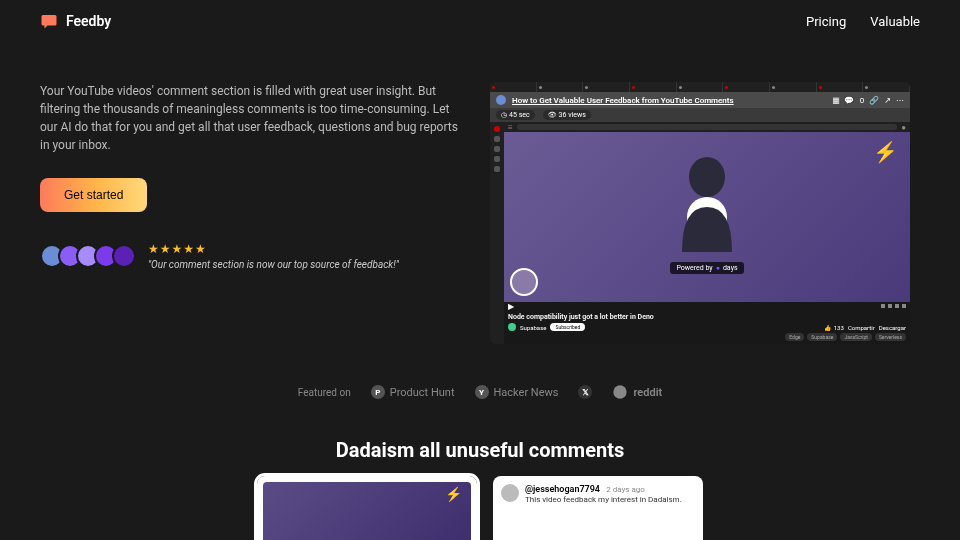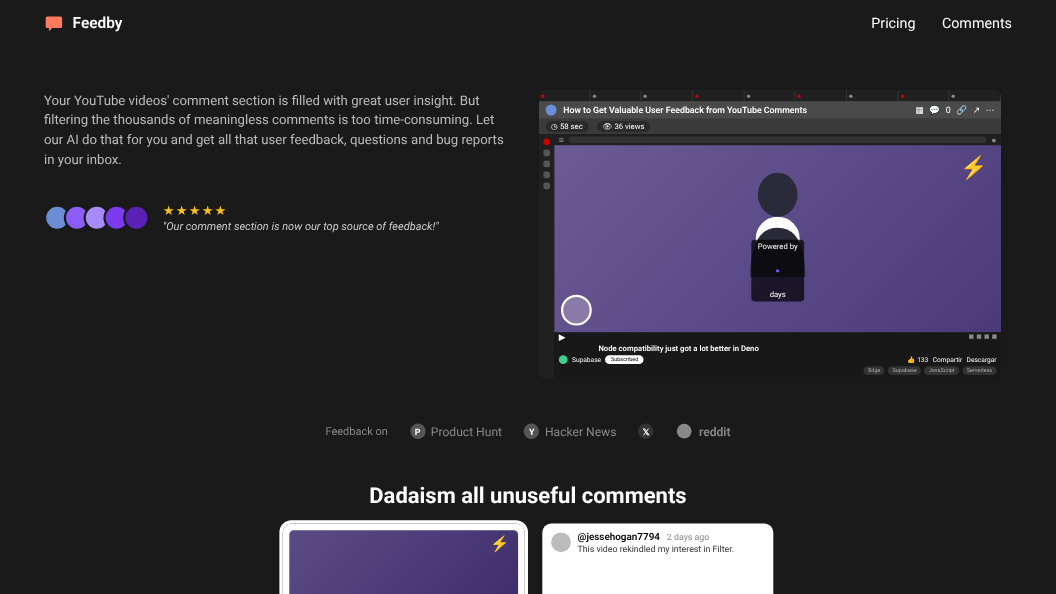--- a/index.html
+++ b/index.html
@@ -66,21 +66,21 @@
 .loom-bar {
   background: #4a4a4a;
   display: flex;
   align-items: center;
   padding: 3px 6px;
   gap: 6px;
   color: #fff;
   font-size: 8px;
 }
 .loom-avatar { width: 10px; height: 10px; border-radius: 50%; background: #6b8dd6; }
-.loom-title { font-weight: 600; flex: 1; }
+.loom-title { font-weight: 600; flex: 1; text-decoration: underline; }
 .loom-icons { display: flex; gap: 5px; align-items:center; }
 .loom-stats { display: flex; gap: 8px; padding: 2px 6px; background: #3a3a3a; font-size: 7px; }
 .stat-pill { background: #2a2a2a; border-radius: 8px; padding: 1px 5px; display:flex; align-items:center; gap:2px; }
 .yt-area { display: flex; background: #181818; }
 .yt-sidebar { width: 14px; background: #202020; display:flex; flex-direction:column; align-items:center; padding-top:4px; gap:4px; }
 .yt-side-icon { width:6px; height:6px; border-radius:2px; background:#555; }
 .yt-side-icon.rec { background:#cc0000; border-radius:50%; }
 .yt-main { flex: 1; }
 .yt-topbar { height: 10px; background: #202020; display:flex; align-items:center; padding:0 4px; gap:4px; }
 .yt-search { flex:1; height:6px; background:#333; border-radius:3px; }
@@ -90,28 +90,28 @@
   background: linear-gradient(135deg, #6b5b95 0%, #4a3a7a 100%);
   display: flex;
   align-items: center;
   justify-content: center;
 }
 .play-btn {
   width: 40px; height: 40px; background: #fff; border-radius: 50%;
   display: flex; align-items: center; justify-content: center;
 }
 .play-triangle { width:0; height:0; border-left:12px solid #000; border-top:8px solid transparent; border-bottom:8px solid transparent; margin-left:3px; }
-.powered { position: absolute; bottom: 28px; background: rgba(0,0,0,0.7); padding: 2px 6px; border-radius: 3px; font-size: 7px; display:flex; align-items:center; gap:14px;flex-direction:column; }
+.powered { position: absolute; bottom: 28px; background: rgba(0,0,0,0.7); padding: 2px 6px; border-radius: 3px; font-size: 7px; display:flex; align-items:center; gap:3px; }
 .pip { position:absolute; bottom:6px; left:6px; width:28px; height:28px; border-radius:50%; background:#8a7aa8; border:2px solid #fff; }
 .neon { position:absolute; top:8px; right:12px; color:#4ade80; font-size:20px; font-weight:bold; }
 .person-silhouette { position:absolute; top:20px; left:50%; transform:translateX(-50%); width:80px; height:100px; }
 .yt-controls { height:8px; background:#181818; display:flex; align-items:center; padding:0 4px; gap:3px; }
 .yt-ctrl-dot { width:4px; height:4px; background:#888; }
 .yt-below { background:#181818; padding:3px 4px; }
-.yt-vid-title { font-size:7px; font-weight:600;margin-left:36px; }
+.yt-vid-title { font-size:7px; font-weight:600; }
 .yt-channel-row { display:flex; align-items:center; gap:4px; margin-top:2px; font-size:6px; }
 .sub-btn { background:#fff; color:#000; border-radius:8px; padding:1px 5px; font-size:5px; }
 .yt-tags { display:flex; gap:3px; justify-content:flex-end; }
 .yt-tag { background:#333; border-radius:6px; padding:1px 4px; font-size:5px; color:#aaa; }
 .featured {
   text-align: center;
   padding: 20px 0;
 }
 .featured-row { display: flex; justify-content: center; align-items: center; gap: 20px; font-size: 11px; color: #888; }
 .featured-label { font-size: 10px; }
@@ -151,27 +151,28 @@
 
 <div class="header">
   <div class="logo">
     <svg class="logo-icon" viewBox="0 0 24 24" fill="#ff7a5c">
         <path d="M4 4h16a2 2 0 012 2v10a2 2 0 01-2 2H10l-4 4v-4H4a2 2 0 01-2-2V6a2 2 0 012-2z"></path>
       </svg>
     <span>Feedby</span>
   </div>
   <div class="nav">
     <a>Pricing</a>
-    <a>Comments</a>
+    <a>Valuable</a>
   </div>
 </div>
 
 <div class="hero">
   <div class="hero-left">
     <p class="hero-desc">Your YouTube videos' comment section is filled with great user insight. But filtering the thousands of meaningless comments is too time-consuming. Let our AI do that for you and get all that user feedback, questions and bug reports in your inbox.</p>
+    <button class="cta">Get started</button>
     <div class="social-proof">
       <div class="avatars">
         <div class="avatar" style="background:#6b8dd6"></div>
         <div class="avatar" style="background:#8b5cf6"></div>
         <div class="avatar" style="background:#a78bfa"></div>
         <div class="avatar" style="background:#7c3aed"></div>
         <div class="avatar" style="background:#5b21b6"></div>
       </div>
       <div class="proof-right">
         <div class="stars">
@@ -225,21 +226,21 @@
           <span>💬</span>
           <span>0</span>
           <span>🔗</span>
           <span>↗</span>
           <span>⋯</span>
         </div>
       </div>
       <div class="loom-stats">
         <div class="stat-pill">
           <span>◷</span>
-          <span>58 sec</span>
+          <span>45 sec</span>
         </div>
         <div class="stat-pill">
           <span>👁</span>
           <span>36 views</span>
         </div>
       </div>
       <div class="yt-area">
         <div class="yt-sidebar">
           <div class="yt-side-icon rec"></div>
           <div class="yt-side-icon"></div>
@@ -298,21 +299,21 @@
             </div>
           </div>
         </div>
       </div>
     </div>
   </div>
 </div>
 
 <div class="featured">
   <div class="featured-row">
-    <span class="featured-label">Feedback on</span>
+    <span class="featured-label">Featured on</span>
     <div class="featured-item">
       <div class="featured-icon" style="background:#555;color:#fff">P</div>
       <span>Product Hunt</span>
     </div>
     <div class="featured-item">
       <div class="featured-icon" style="background:#555;color:#fff">Y</div>
       <span>Hacker News</span>
     </div>
     <div class="featured-item">
       <div class="featured-icon" style="background:#333;color:#fff">𝕏</div>
@@ -335,17 +336,17 @@
     </div>
   </div>
   <div class="comment-card">
     <div class="comment-inner">
       <div class="comment-avatar"></div>
       <div class="comment-text">
         <div>
           <span class="comment-handle">@jessehogan7794</span>
           <span class="comment-time">2 days ago</span>
         </div>
-        <div class="comment-body">This video rekindled my interest in Filter.</div>
+        <div class="comment-body">This video feedback my interest in Dadaism.</div>
       </div>
     </div>
   </div>
 </div>
 
 </body></html>

